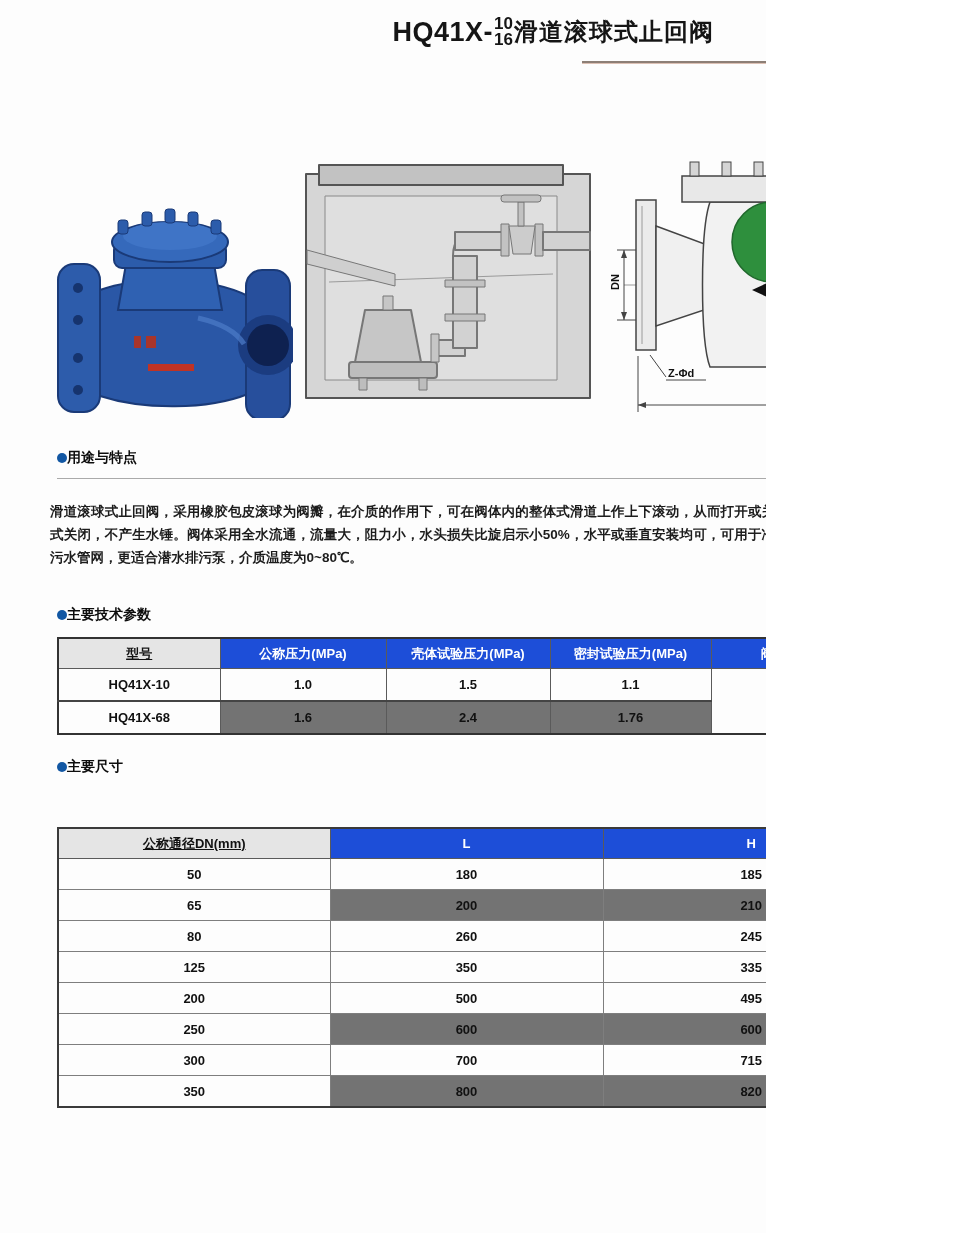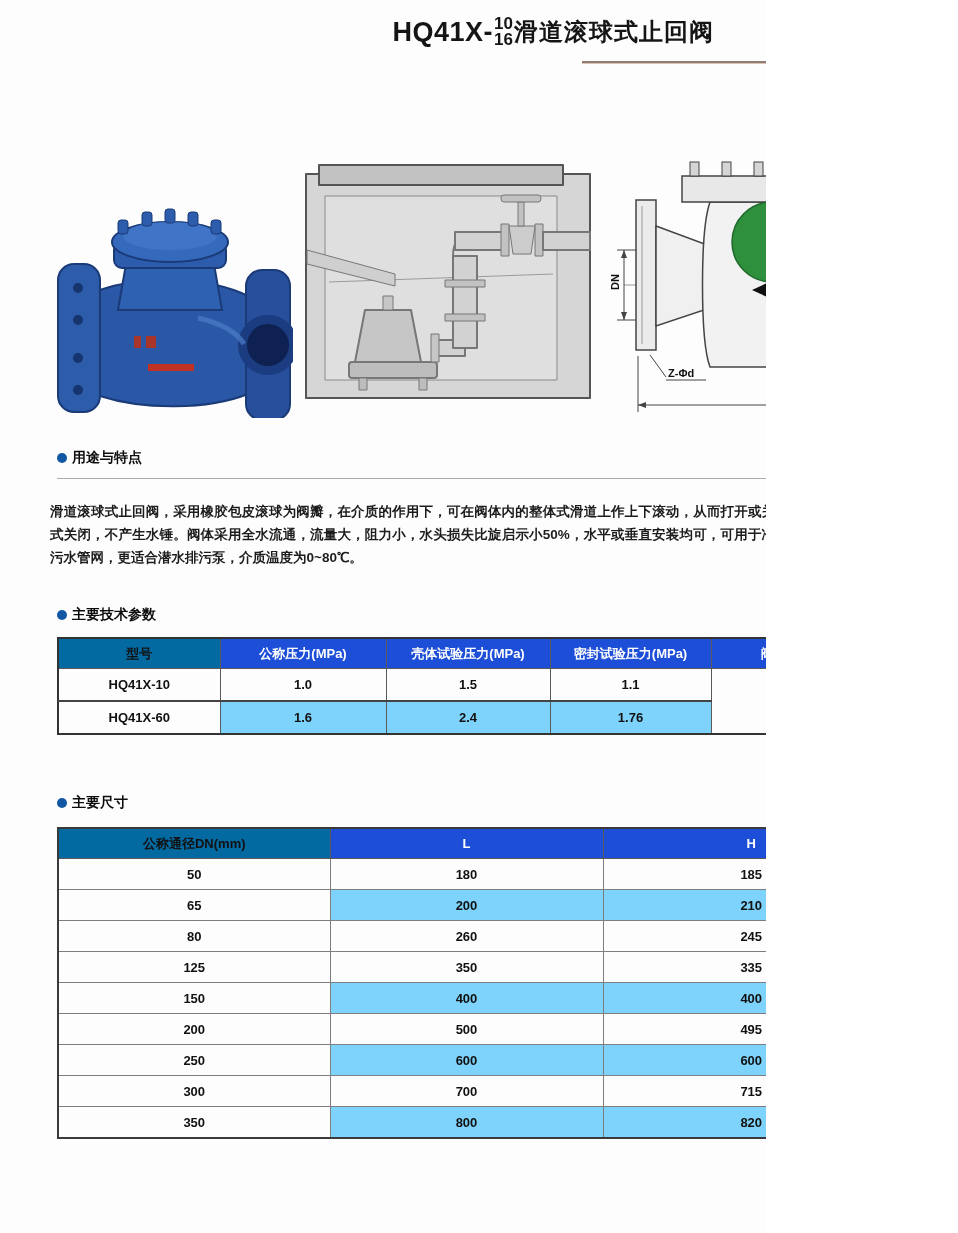--- a/index.html
+++ b/index.html
@@ -15,42 +15,42 @@
   .title-model{font-size:27px;letter-spacing:0.5px;}
   .title-frac{display:inline-flex;flex-direction:column;font-size:17px;line-height:16px;margin:12px 1px;}
   .title-name{font-size:24px;letter-spacing:1px;}
   .title-rule{position:absolute;left:582px;top:61px;width:296px;height:2px;background:#8d7f76;border-bottom:1px solid #dcc0b4;}
   
   .fig{position:absolute;}
   .fig-photo{left:48px;top:168px;}
   .fig-install{left:303px;top:162px;}
   .fig-section{left:610px;top:150px;}
   
-  .section-heading{position:absolute;display:flex;align-items:center;gap:5px;font-weight:bold;font-size:14px;color:#0d0d0d;}
+  .section-heading{position:absolute;display:flex;align-items:center;font-weight:bold;font-size:14px;color:#0d0d0d;}
   .bullet{width:10px;height:10px;border-radius:50%;background:#1257a3;flex:0 0 auto;}
   .h-features{left:57px;top:449px;}
   .h-params{left:57px;top:606px;}
-  .h-dims{left:57px;top:794px;}
+  .h-dims{left:57px;top:758px;}
   .features-rule{position:absolute;left:57px;top:478px;width:883px;height:1px;background:#aaaaaa;}
   .features-body{
     position:absolute;left:50px;top:486px;width:862px;
     font-size:13.5px;font-weight:bold;line-height:23px;color:#1c1c1c;text-align:justify;
   }
   
   table{border-collapse:collapse;table-layout:fixed;font-size:13px;font-weight:bold;color:#111;}
   td,th{border:1px solid #5a5a5a;text-align:center;vertical-align:middle;padding:0;}
   .params-table{position:absolute;left:57px;top:637px;width:844px;border:2px solid #333;}
   .params-table th{height:29px;}
   .params-table td{height:31px;}
   .dims-table{position:absolute;left:57px;top:827px;width:842px;border:2px solid #3a3a3a;}
   .dims-table th{height:29px;}
   .dims-table td{height:30px;border-color:#7e7e7e;}
   .blue-head{background:#1d4ed8;color:#ffffff;}
-  .white-head{background:#0369a1;color:#111;}
-  .shaded{background:#7dd3fc;}
+  .white-head{background:#e5e5e5;color:#111;text-decoration:underline;}
+  .shaded{background:#737373;}
   .params-table tr.sep td{border-top:2px solid #444;}
 </style>
 </head>
 <body>
 
 <div class="page">
 
   <div class="title-block">
     <span class="title-model">HQ41X-</span>
     <span class="title-frac">
@@ -221,21 +221,21 @@
       <th class="blue-head">阀体、阀盖材料</th>
     </tr>
     <tr>
       <td>HQ41X-10</td>
       <td>1.0</td>
       <td>1.5</td>
       <td>1.1</td>
       <td rowspan="2">H200</td>
     </tr>
     <tr class="sep">
-      <td>HQ41X-60</td>
+      <td>HQ41X-68</td>
       <td class="shaded">1.6</td>
       <td class="shaded">2.4</td>
       <td class="shaded">1.76</td>
     </tr>
   </tbody>
     </table>
 
   <div class="section-heading h-dims">
     <span class="bullet"></span>
     <span>主要尺寸</span>
@@ -266,25 +266,20 @@
       <td>80</td>
       <td>260</td>
       <td>245</td>
     </tr>
     <tr>
       <td>125</td>
       <td>350</td>
       <td>335</td>
     </tr>
     <tr>
-      <td>150</td>
-      <td class="shaded">400</td>
-      <td class="shaded">400</td>
-    </tr>
-    <tr>
       <td>200</td>
       <td>500</td>
       <td>495</td>
     </tr>
     <tr>
       <td>250</td>
       <td class="shaded">600</td>
       <td class="shaded">600</td>
     </tr>
     <tr>

